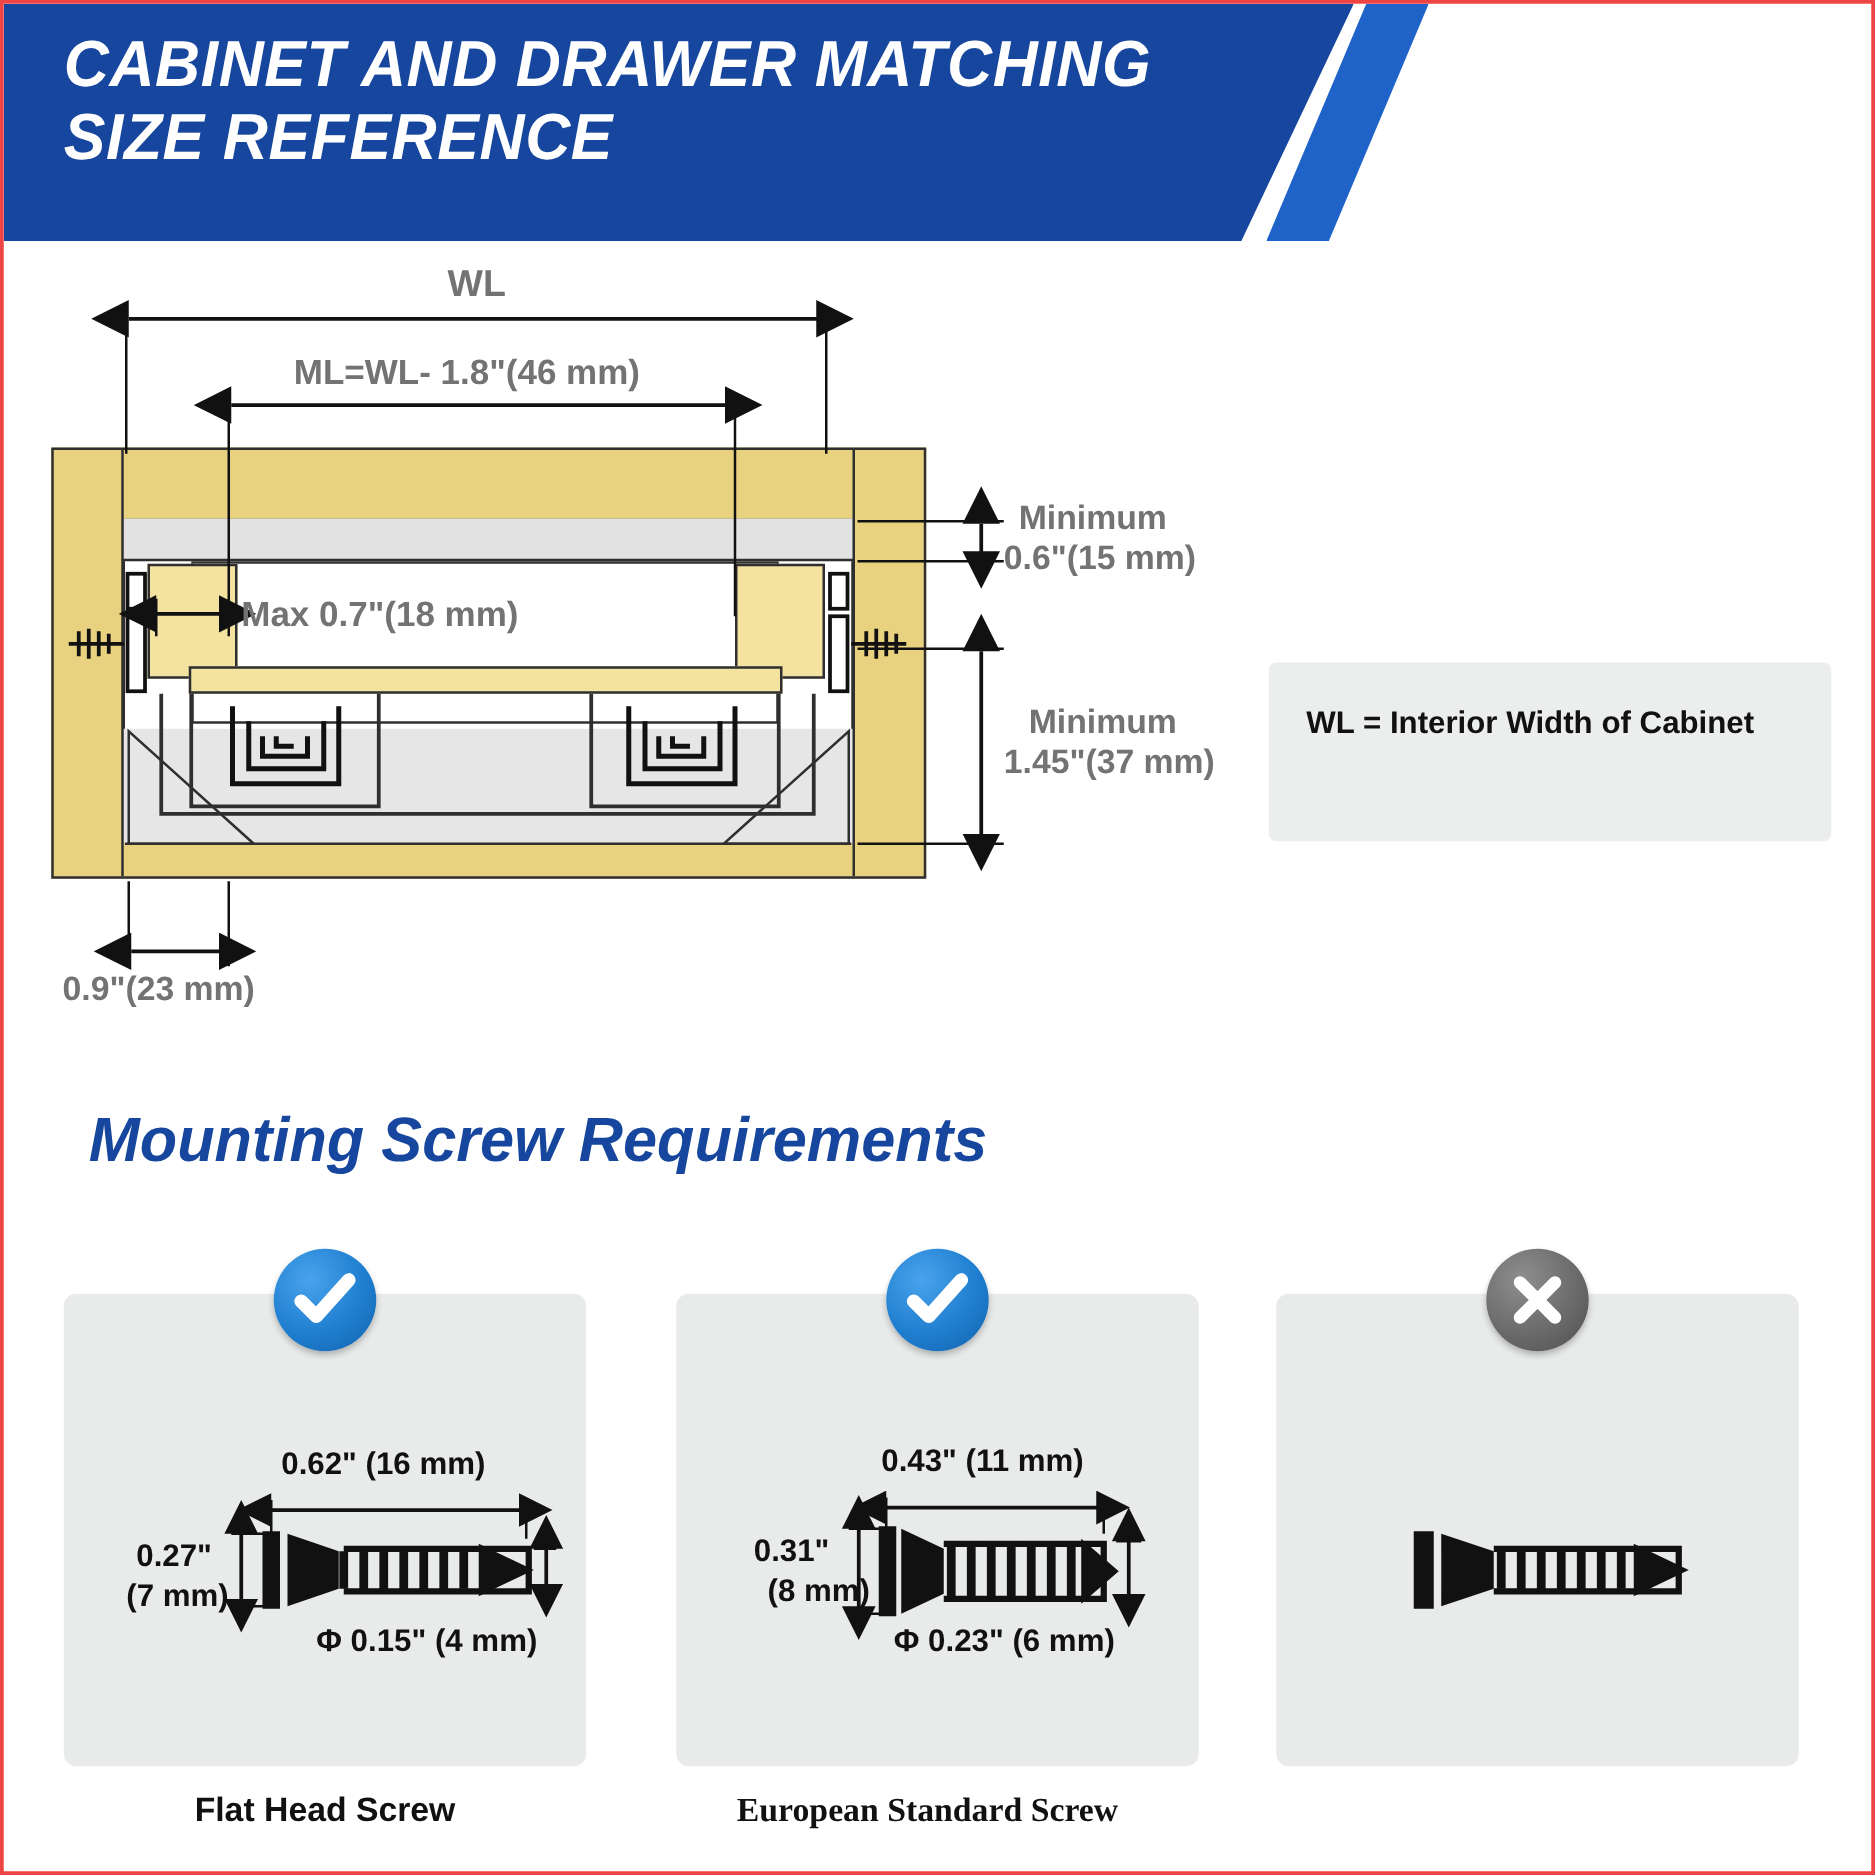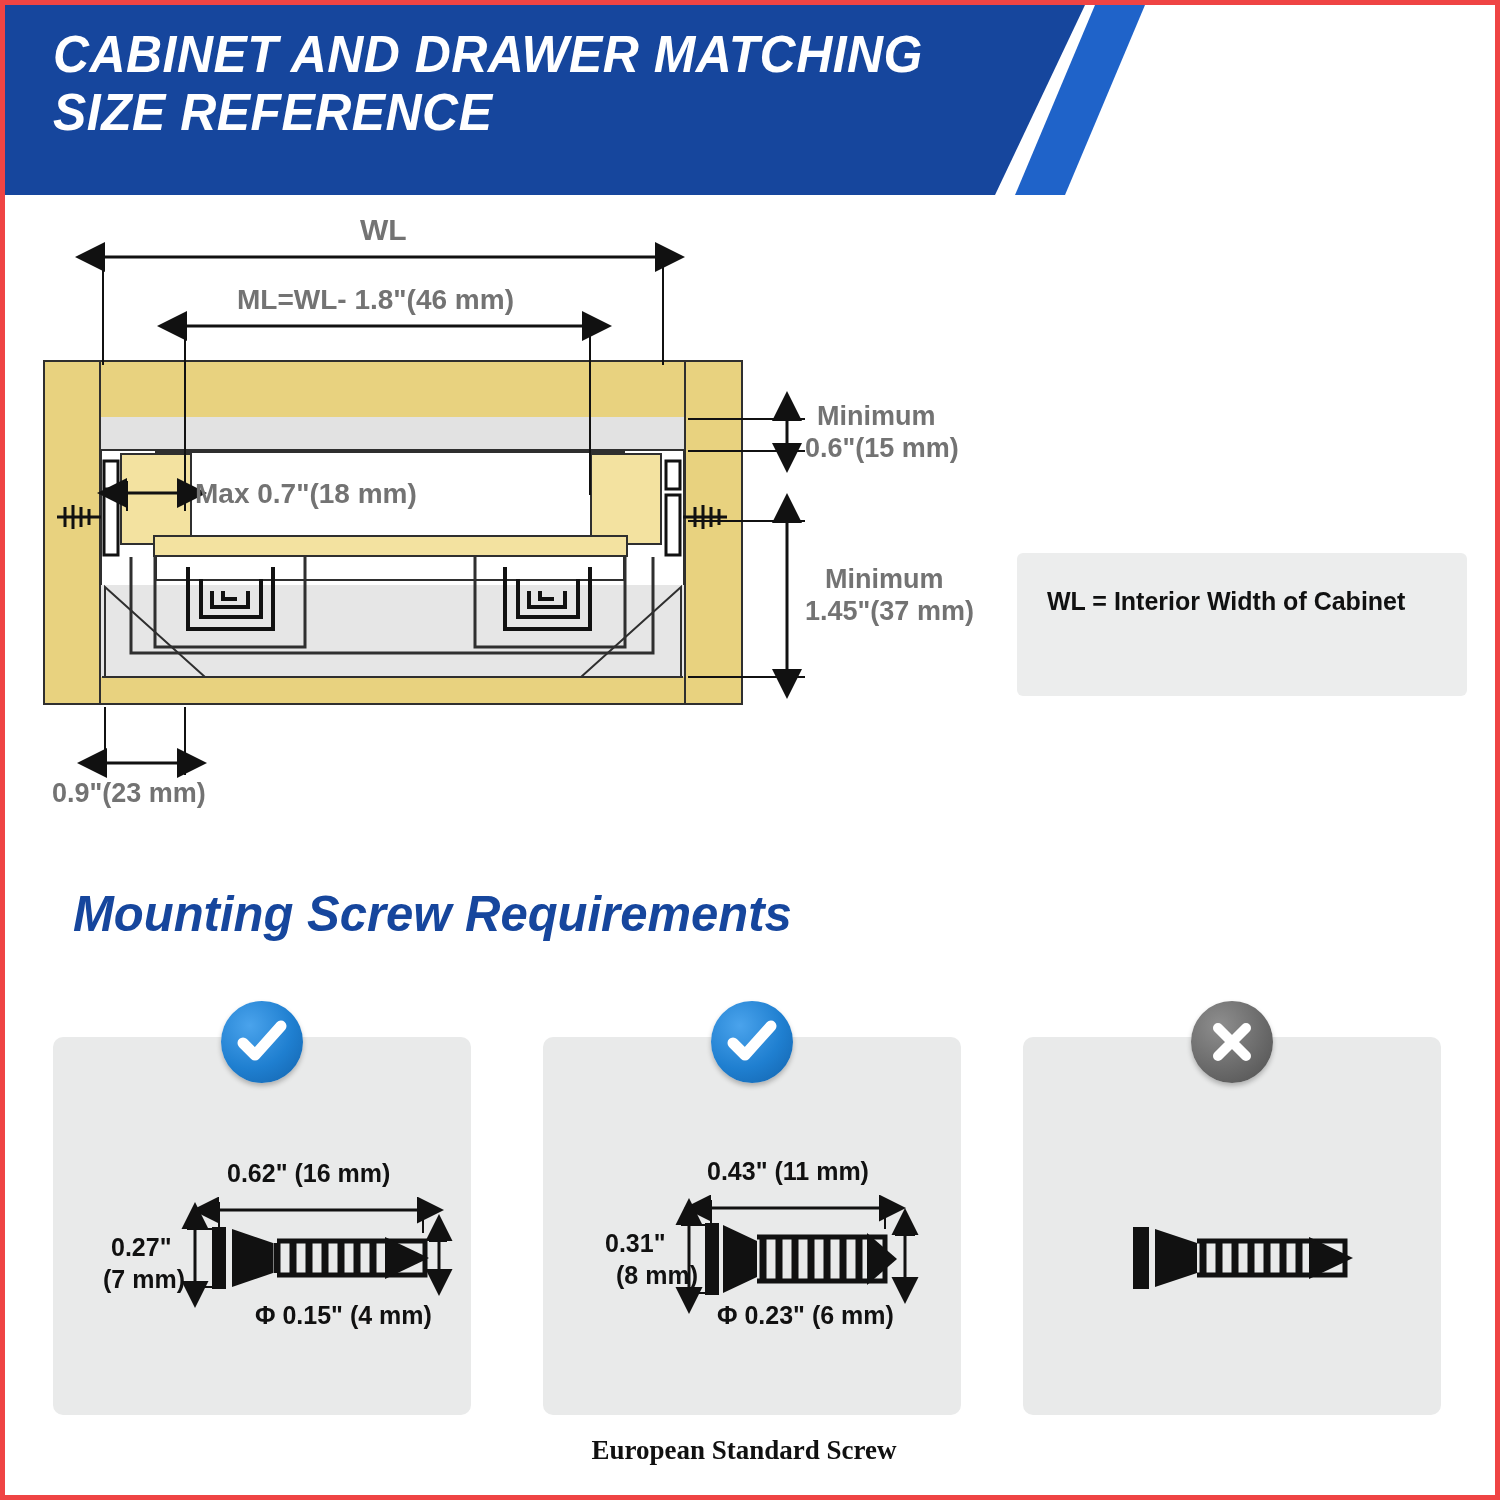--- a/index.html
+++ b/index.html
@@ -12,21 +12,21 @@
     background: #ffffff;
     font-family: "Liberation Sans", sans-serif;
     color: #1a1a1a;
     position: relative;
     overflow: hidden;
   }
   .page {
     position: relative;
     width: 1500px;
     height: 1500px;
-    border: 5px solid #ef4444;
+    border: 3px solid #ef4444;
     box-sizing: border-box;
     overflow: hidden;
   }
 
   
   .header {
     position: absolute;
     left: 0; top: 0;
     width: 1500px;
     height: 190px;
@@ -135,21 +135,20 @@
     font-weight: bold;
     color: #737373;
     white-space: nowrap;
   }
   .legend {
     position: absolute;
     left: 1012px; top: 337px;
     width: 450px; height: 143px;
     background: #eceded;
     border-radius: 6px;
-    margin-top: 21px;
   }
   .legend-line {
     position: absolute;
     left: 30px;
     font-size: 25px;
     font-weight: bold;
     color: #111;
     white-space: nowrap;
   }
 
@@ -421,15 +420,16 @@
   <div class="dim-text" style="left:222px; top:1154px;">0.62" (16 mm)</div>
   <div class="dim-text" style="left:106px; top:1228px;">0.27"</div>
   <div class="dim-text" style="left:98px; top:1260px;text-align:right;">(7 mm)</div>
   <div class="dim-text" style="left:250px; top:1296px;">Φ 0.15" (4 mm)</div>
 
   <div class="dim-text" style="left:702px; top:1152px;">0.43" (11 mm)</div>
   <div class="dim-text" style="left:600px; top:1224px;">0.31"</div>
   <div class="dim-text" style="left:611px; top:1256px;">(8 mm)</div>
   <div class="dim-text" style="left:712px; top:1296px;">Φ 0.23" (6 mm)</div>
 
+  <div class="card-caption cap1">Flat Head Screw</div>
   <div class="card-caption cap2">European Standard Screw</div>
 
 </div>
 
 </body></html>

